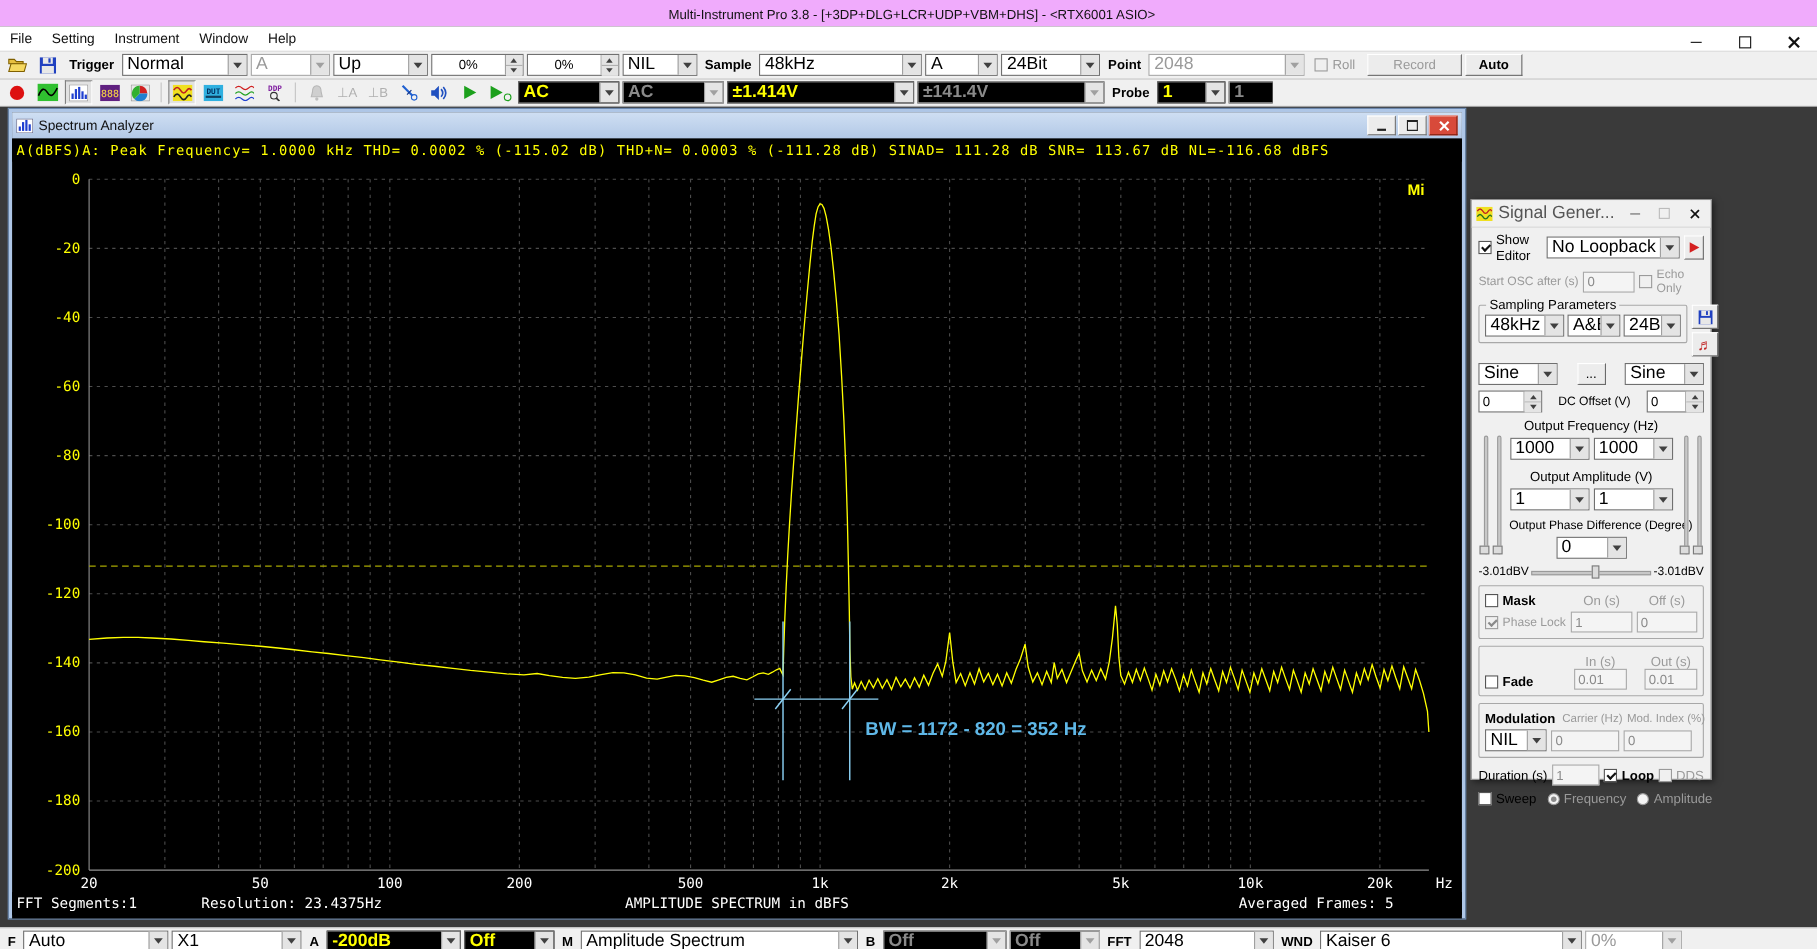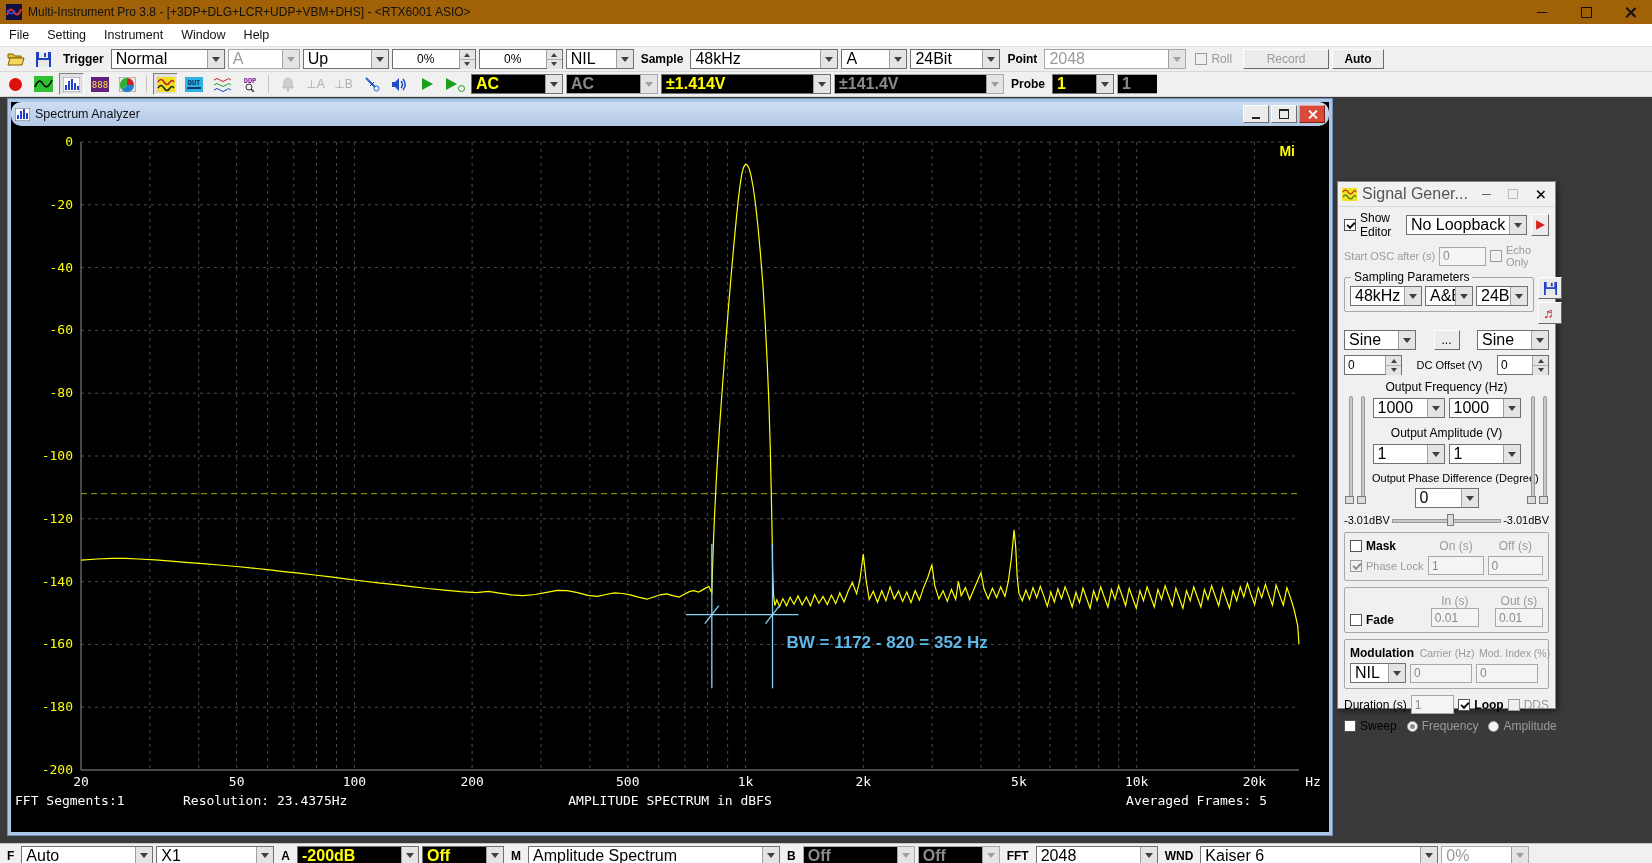--- a/index.html
+++ b/index.html
@@ -1,18 +1,18 @@
 <!DOCTYPE html>
 <html><head>
 <meta charset="utf-8">
 <style>
   html,body{margin:0;padding:0;background:#222;}
   .app{position:relative;width:1652px;height:863px;background:#3a3a3a;font-family:"Liberation Sans",sans-serif;font-size:12px;color:#000;overflow:hidden;}
   
-  .titlebar{height:24px;background:#a16207;display:flex;align-items:center;padding-left:6px;gap:6px;}
+  .titlebar{height:24px;background:#f0abfc;display:flex;align-items:center;padding-left:6px;gap:6px;flex-direction:column;}
   .titlebar .title{font-size:12px;color:#111;}
   .caption-btns{margin-left:auto;display:flex;height:24px;}
   .cap-btn{width:44px;height:24px;display:flex;align-items:center;justify-content:center;}
   .glyph-min{width:10px;height:1px;background:#111;}
   .glyph-max{width:9px;height:9px;border:1px solid #111;}
   .glyph-close{position:relative;width:11px;height:11px;}
   .glyph-close::before,.glyph-close::after{content:"";position:absolute;left:5px;top:-1px;width:1.5px;height:13px;background:#111;}
   .glyph-close::before{transform:rotate(45deg);} .glyph-close::after{transform:rotate(-45deg);}
   .menubar{height:22px;background:#fff;display:flex;align-items:center;border-bottom:1px solid #e2e2e2;}
   .menu-item{padding:0 9px;font-size:12.5px;color:#111;}
@@ -49,21 +49,21 @@
   .tbi.pressed{border-color:#808080 #ffffff #ffffff #808080;background:#e2e2e2;}
   .tbi.dim{opacity:.5;}
   .tb-sep{width:1px;height:18px;background:#c4c4c4;margin:0 3px;}
   .meter-block{position:absolute;right:2px;top:1px;width:520px;height:22px;display:flex;flex-direction:column;gap:1px;}
   .meter{flex:1;border:1px solid #909090;background:#fff;position:relative;overflow:hidden;}
   .meter-fill{position:absolute;left:0;top:0;bottom:0;background:linear-gradient(to right,#00dd00,#66cc00 70%,#b8c800);}
   .meter-text{position:absolute;top:0;bottom:0;display:flex;align-items:center;justify-content:center;font-size:9px;font-weight:700;color:#7a7a00;width:100%;left:-14%;}
   
   .client{position:relative;height:746px;background:#3a3a3a;}
   .specwin{position:absolute;left:8px;top:2px;width:1324px;height:736px;border:3px solid #aec6e6;outline:1px solid #7090b8;background:#000;box-sizing:border-box;}
-  .sw-titlebar{height:24px;background:linear-gradient(#cfdff3,#b2c8e6);display:flex;align-items:center;padding:0 4px;gap:5px;border-radius:10px;}
+  .sw-titlebar{height:24px;background:linear-gradient(#cfdff3,#b2c8e6);display:flex;align-items:center;padding:0 4px;gap:5px;}
   .sw-title{font-size:12.5px;color:#111;}
   .sw-btns{margin-left:auto;display:flex;gap:2px;}
   .sw-btn{width:26px;height:18px;background:#ececec;border:1px solid;border-color:#fff #707070 #707070 #fff;display:flex;align-items:center;justify-content:center;box-sizing:border-box;}
   .sw-btn.close{background:#d84a3a;border-color:#f0a090 #802010 #802010 #f0a090;}
   .swg-min{width:8px;height:2px;background:#222;margin-top:8px;}
   .swg-rest{width:8px;height:7px;border:1px solid #222;border-top-width:2px;}
   .swg-x{position:relative;width:9px;height:9px;}
   .swg-x::before,.swg-x::after{content:"";position:absolute;left:4px;top:-1px;width:2px;height:11px;background:#fff;}
   .swg-x::before{transform:rotate(45deg);} .swg-x::after{transform:rotate(-45deg);}
   .sw-status{height:21px;background:#000;color:#ffff00;font-family:"DejaVu Sans Mono",monospace;font-size:12.5px;letter-spacing:1px;display:flex;align-items:center;padding-left:4px;white-space:nowrap;overflow:hidden;}
@@ -348,20 +348,21 @@
               <div class="swg-min"></div>
             </div>
           <div class="sw-btn">
               <div class="swg-rest"></div>
             </div>
           <div class="sw-btn close">
               <div class="swg-x"></div>
             </div>
         </div>
       </div>
+      <div class="sw-status">A(dBFS)A: Peak Frequency=  1.0000 kHz  THD=  0.0002 % (-115.02 dB)  THD+N=  0.0003 % (-111.28 dB)  SINAD= 111.28 dB  SNR= 113.67 dB  NL=-116.68 dBFS</div>
       <svg id="chart-svg" width="1318" height="661">
           <g>
             <line x1="70" x2="1288" y1="16" y2="16" stroke="#4c4c4c" stroke-dasharray="3 4"></line>
             <line x1="70" x2="1288" y1="78.80000000000001" y2="78.80000000000001" stroke="#4c4c4c" stroke-dasharray="3 4"></line>
             <line x1="70" x2="1288" y1="141.60000000000002" y2="141.60000000000002" stroke="#4c4c4c" stroke-dasharray="3 4"></line>
             <line x1="70" x2="1288" y1="204.4" y2="204.4" stroke="#4c4c4c" stroke-dasharray="3 4"></line>
             <line x1="70" x2="1288" y1="267.20000000000005" y2="267.20000000000005" stroke="#4c4c4c" stroke-dasharray="3 4"></line>
             <line x1="70" x2="1288" y1="330" y2="330" stroke="#4c4c4c" stroke-dasharray="3 4"></line>
             <line x1="70" x2="1288" y1="392.8" y2="392.8" stroke="#4c4c4c" stroke-dasharray="3 4"></line>
             <line x1="70" x2="1288" y1="455.59999999999997" y2="455.59999999999997" stroke="#4c4c4c" stroke-dasharray="3 4"></line>
@@ -630,21 +631,21 @@
             </div>
             <div style="width:58px">
               <div class="sg-lbl dim" style="text-align:center">Out (s)</div>
               <div class="field dis">0.01</div>
             </div>
           </div>
         </div>
         <div class="grp">
           <div style="display:flex;align-items:center;gap:4px">
             <span class="sg-lbl" style="width:70px;font-weight:700">Modulation</span>
-            <span class="sg-lbl dim" style="width:60px;text-align:center;font-size:10.5px">Carrier (Hz)</span>
+            <span class="sg-lbl dim" style="width:60px;text-align:right;font-size:10.5px">Carrier (Hz)</span>
             <span class="sg-lbl dim" style="width:64px;text-align:center;font-size:10.5px">Mod. Index (%)</span>
           </div>
           <div style="display:flex;align-items:center;gap:4px;margin-top:3px">
             <div class="combo" style="width:56px">
                 <span class="v">NIL</span>
                 <span class="ar"></span>
               </div>
             <div class="field dis" style="width:62px">0</div>
             <div class="field dis" style="width:62px">0</div>
           </div>

